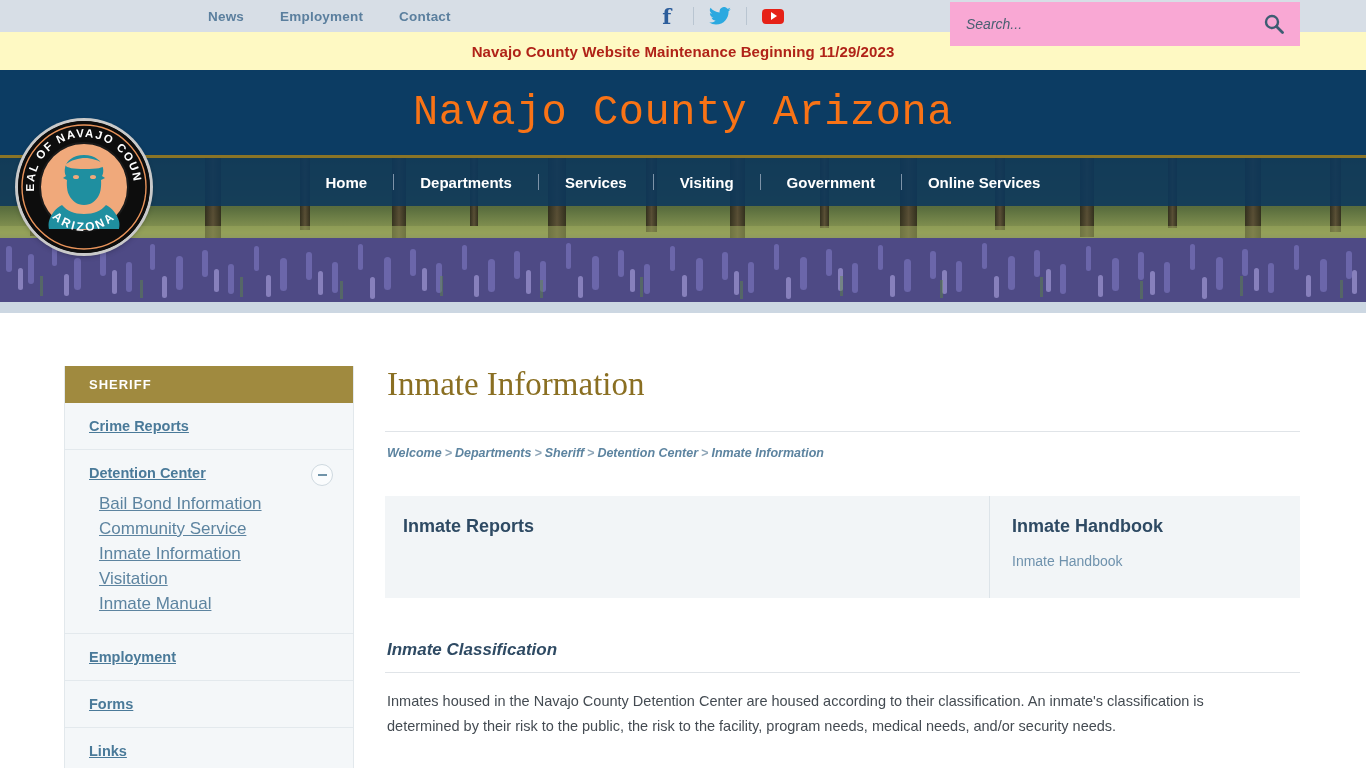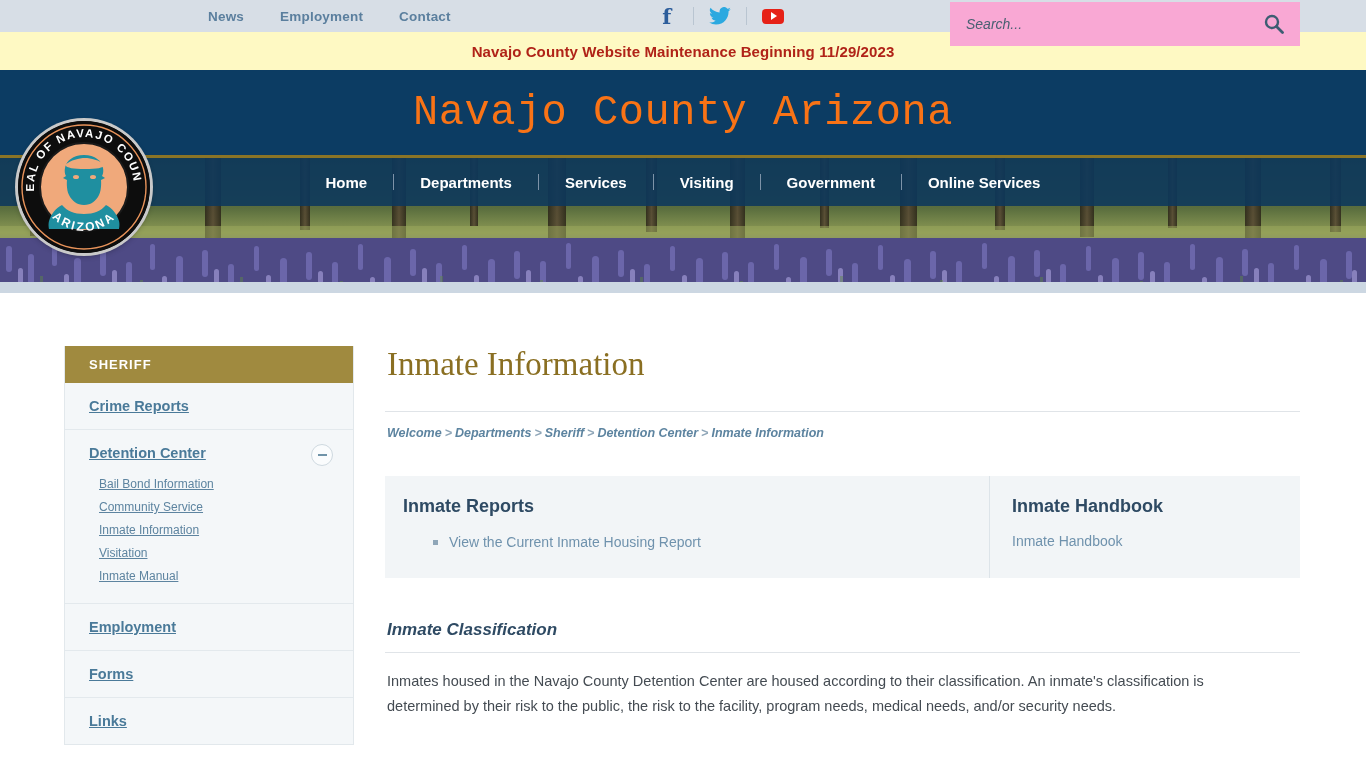--- a/index.html
+++ b/index.html
@@ -124,21 +124,21 @@
   .banner-title {
     font-family: Liberation Mono, monospace;
     font-size: 42px;
     color: #f97316;
     letter-spacing: .5px;
   }
 
   
   .hero {
     position: relative;
-    height: 124px;
+    height: 144px;
     overflow: hidden;
     background: #a21caf;
   }
   .hero-img { position: absolute; inset: 0; }
   .navbar {
     position: absolute;
     left: 0; right: 0; top: 0;
     height: 48px;
     background: rgba(13, 56, 92, 0.88);
     display: flex;
@@ -218,21 +218,21 @@
     display: flex; align-items: center; justify-content: center;
     cursor: pointer;
   }
   .toggle-icon .minus {
     width: 9px; height: 2px; background: #6f93a8; display:block;
   }
   .sub-list { list-style: none; margin: 12px 0 0 0; padding: 0 0 0 10px; }
   .sub-list li { margin-bottom: 5px; }
   .sub-link {
     color: #5d84a0;
-    font-size: 12px;
+    font-size: 17px;
     text-decoration: underline;
     cursor: pointer;
   }
 
   
   .content {
     flex: 1;
     margin-left: 31px;
     margin-right: 66px;
     padding-top: 0;
@@ -587,25 +587,20 @@
     <h1 class="page-title">Inmate Information</h1>
     <div class="title-rule"></div>
 
     <div class="breadcrumb">
       <a>Welcome</a><span class="sep">&gt;</span><a>Departments</a><span class="sep">&gt;</span><a>Sheriff</a><span class="sep">&gt;</span><a>Detention Center</a><span class="sep">&gt;</span><a>Inmate Information</a>
     </div>
 
     <div class="panels">
       <div class="panel-left">
         <h2 class="panel-title">Inmate Reports</h2>
-        <ul class="panel-list">
-          <li>
-            <a class="panel-link">View the Current Inmate Housing Report</a>
-          </li>
-        </ul>
       </div>
       <div class="panel-divider"></div>
       <div class="panel-right">
         <h2 class="panel-title">Inmate Handbook</h2>
         <a class="panel-plain">Inmate Handbook</a>
       </div>
     </div>
 
     <h2 class="section-title">Inmate Classification</h2>
     <div class="section-rule"></div>

